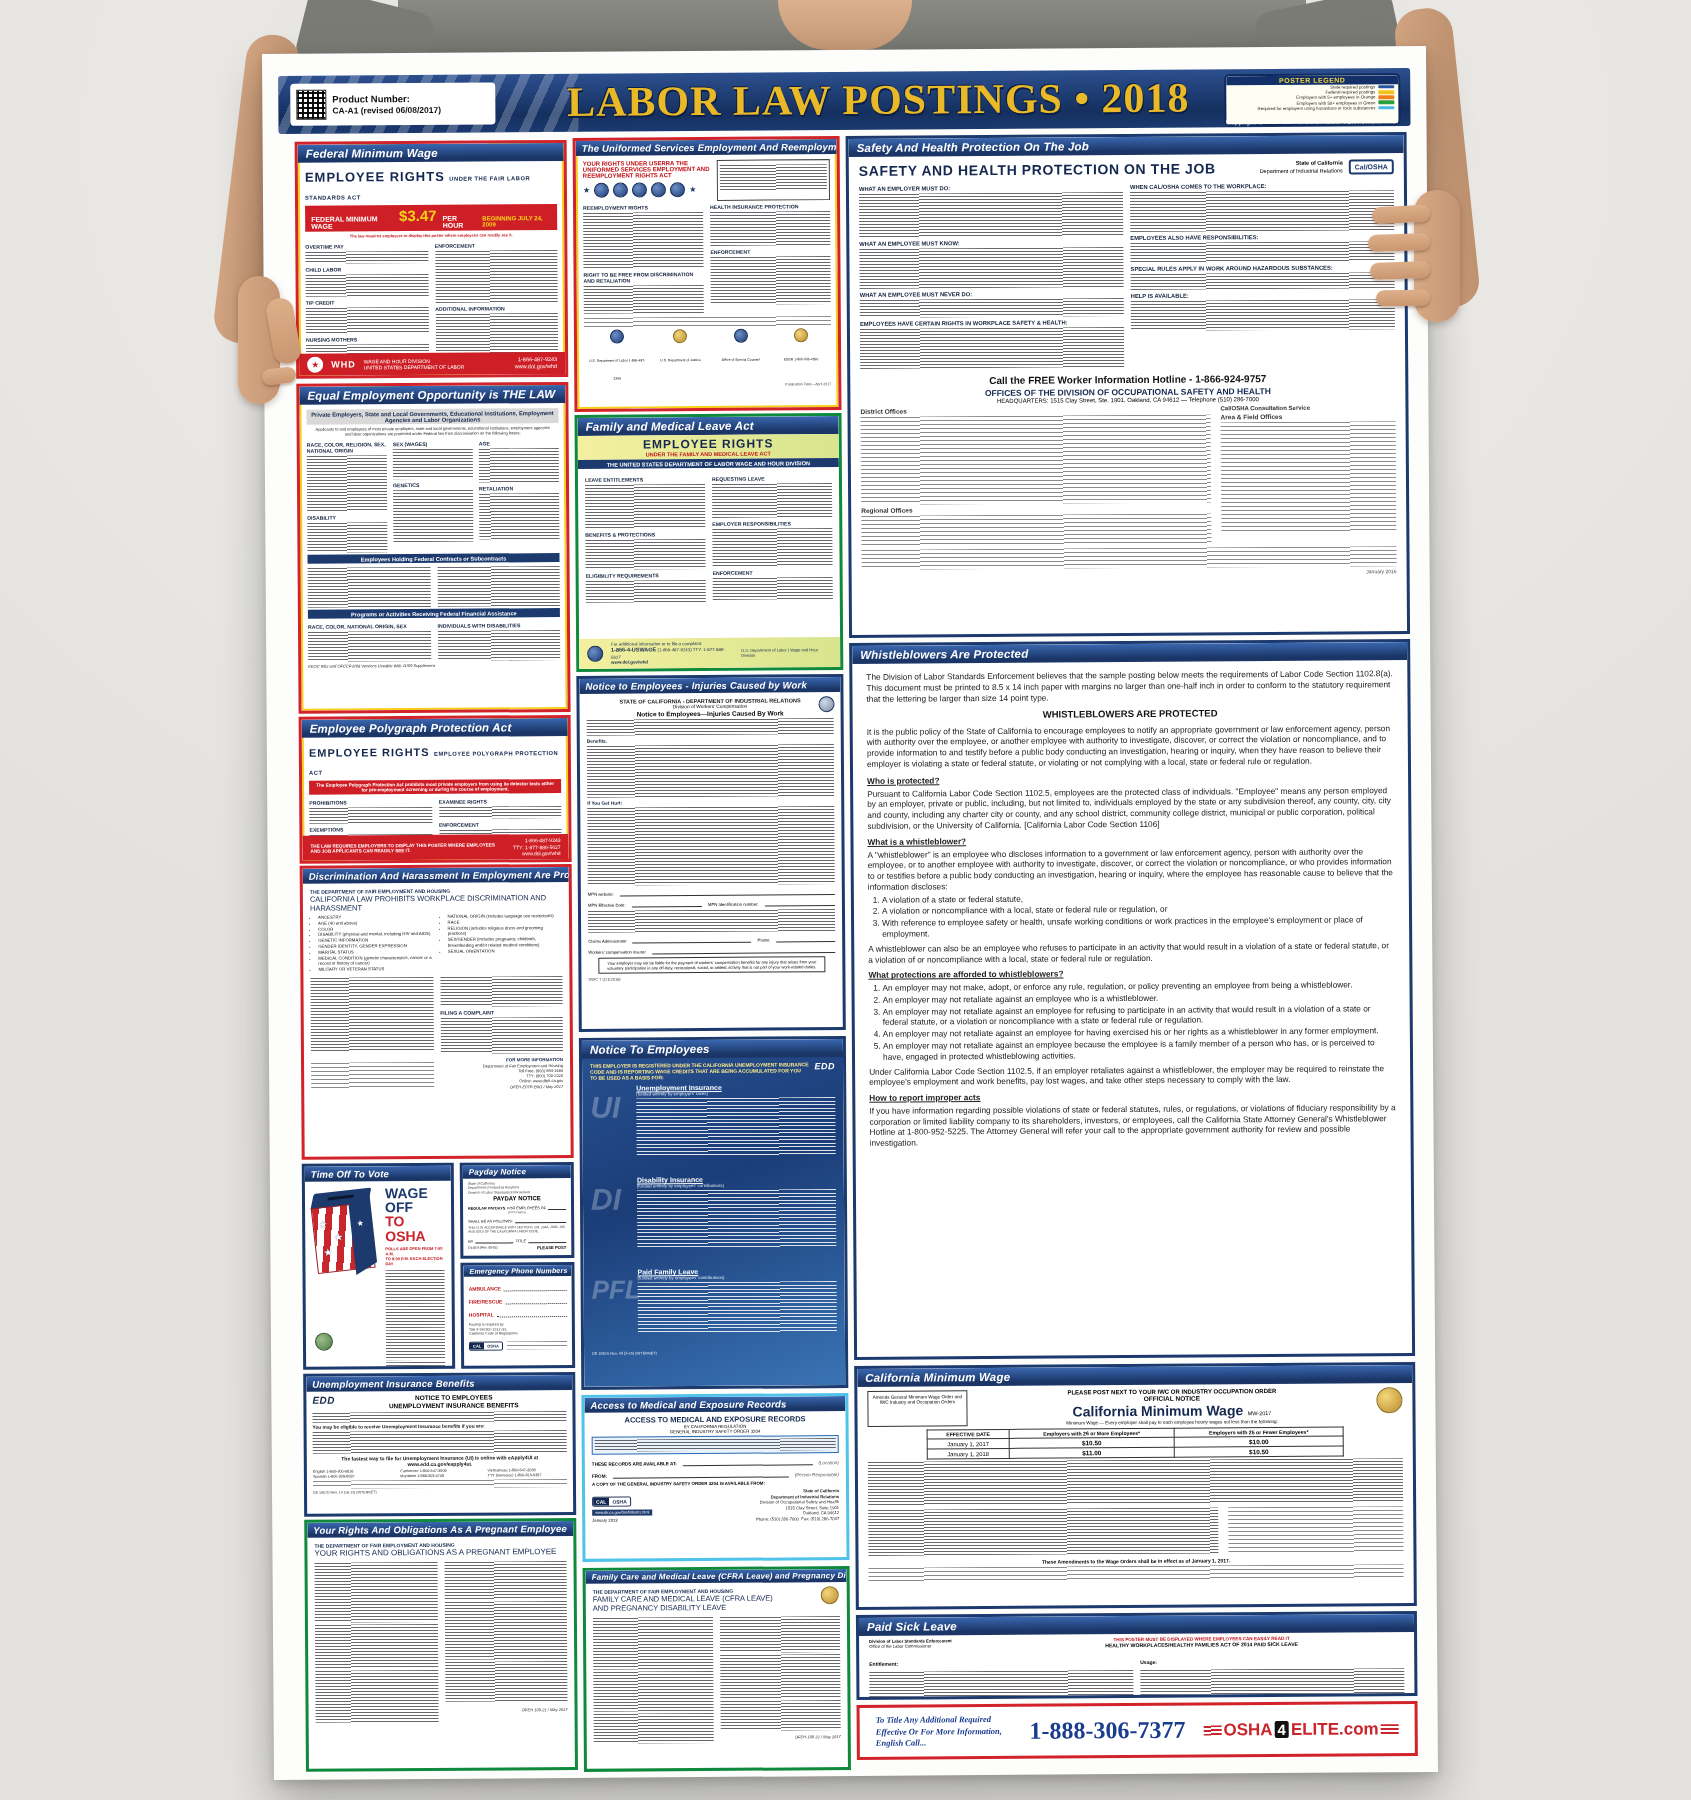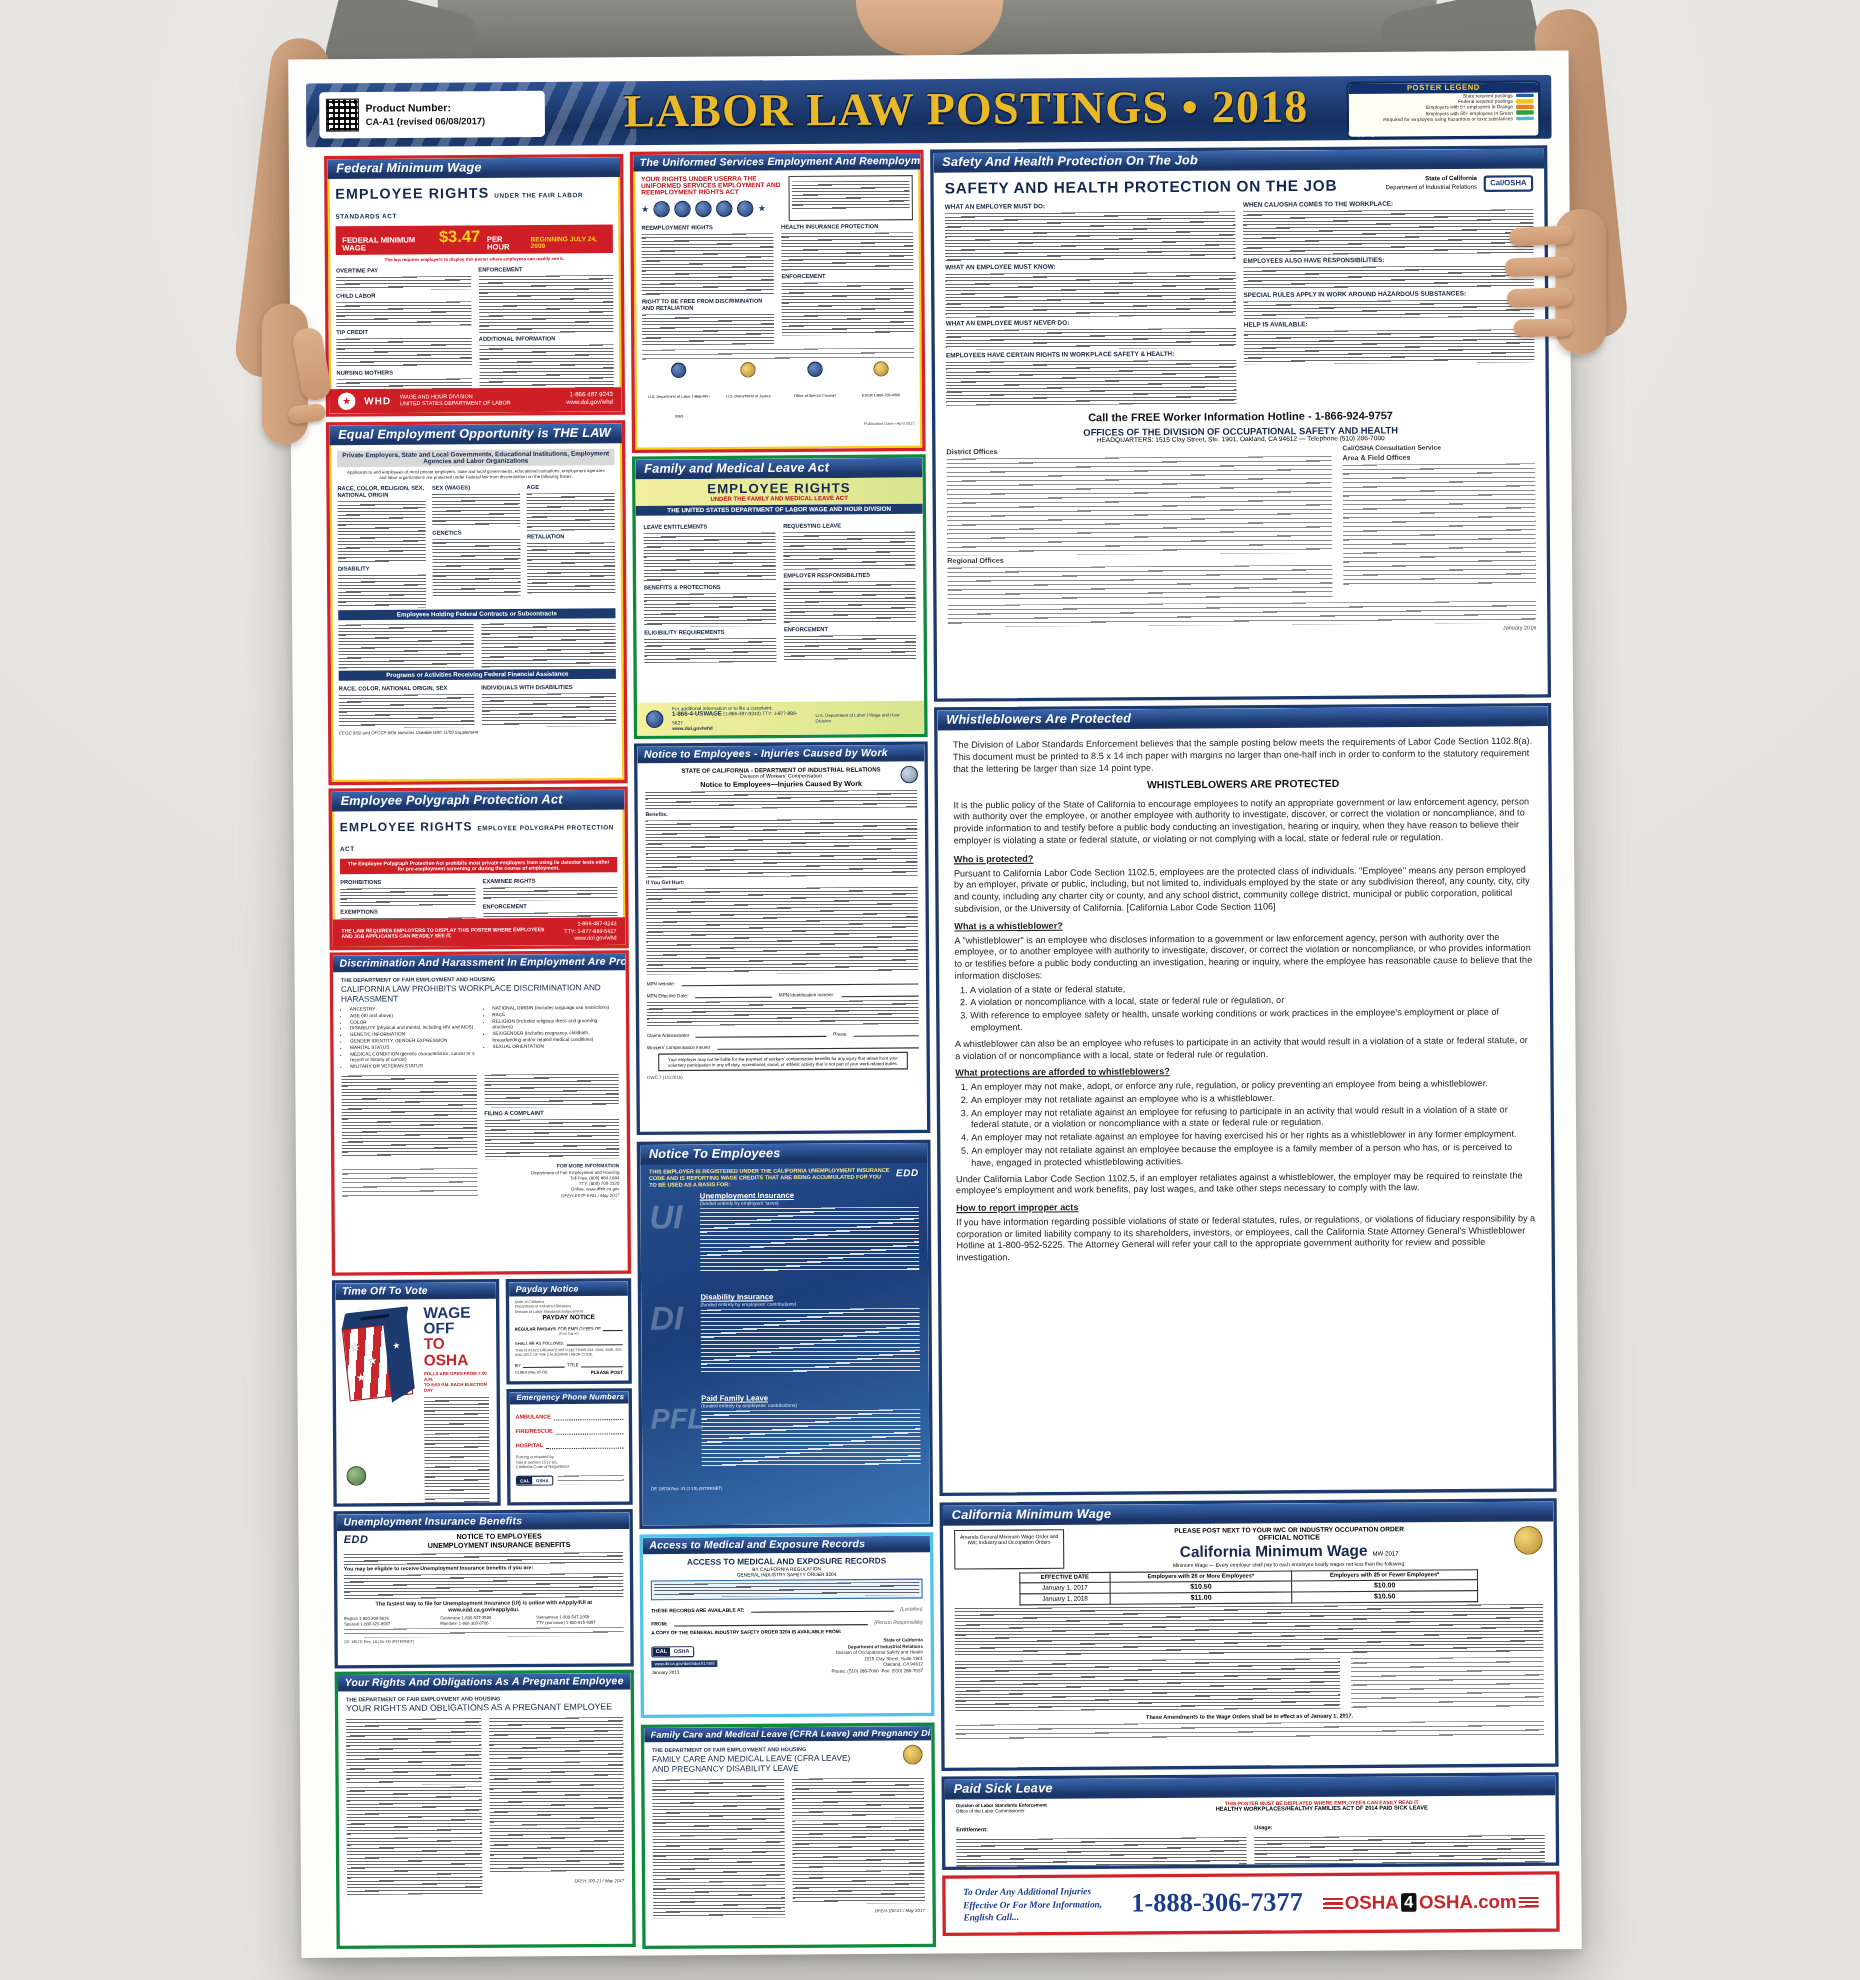--- a/index.html
+++ b/index.html
@@ -824,30 +824,30 @@
           <div><span class="b" style="font-size:5px">Usage:</span>
             <div class="fx" style="height:30px"></div></div>
         </div>
 
       </div>
     </section>
 
     <section class="sec" style="left:583px;top:1655px;width:561px;height:55px">
       <div style="display:flex;align-items:center;height:100%;padding:0 16px;gap:18px">
         <div style="font-family:'Liberation Serif',serif;font-style:italic;font-weight:700;color:#1a3c8f;font-size:8.5px;line-height:1.35">
-          <span>To Order Any Additional Injuries</span><br>
+          <span>To Title Any Additional Required</span><br>
           <span>Effective Or For More Information,</span><br>
           <span>English Call...</span>
         </div>
         <div style="font-family:'Liberation Serif',serif;font-weight:700;color:#1a3c8f;font-size:24px;margin-left:auto">1-888-306-7377</div>
         <div style="display:flex;align-items:center;gap:2px">
           <span class="flagbars"></span>
           <span style="font-weight:800;font-size:17px;color:#c8252c">OSHA</span>
           <span style="font-weight:800;font-size:15px;color:#fff;background:#111;padding:0 3px;border-radius:2px">4</span>
-          <span style="font-weight:800;font-size:17px;color:#c8252c">OSHA.com</span>
+          <span style="font-weight:800;font-size:17px;color:#c8252c">ELITE.com</span>
           <span class="flagbars"></span>
         </div>
       </div>
     </section>
 
   </div>
 
   <div class="hand hl">
     <div class="blob" style="left:0;top:4px;width:42px;height:128px"></div>
     <div class="finger" style="left:32px;top:26px;width:27px;height:66px;border-radius:13px;transform:rotate(-10deg)"></div>

